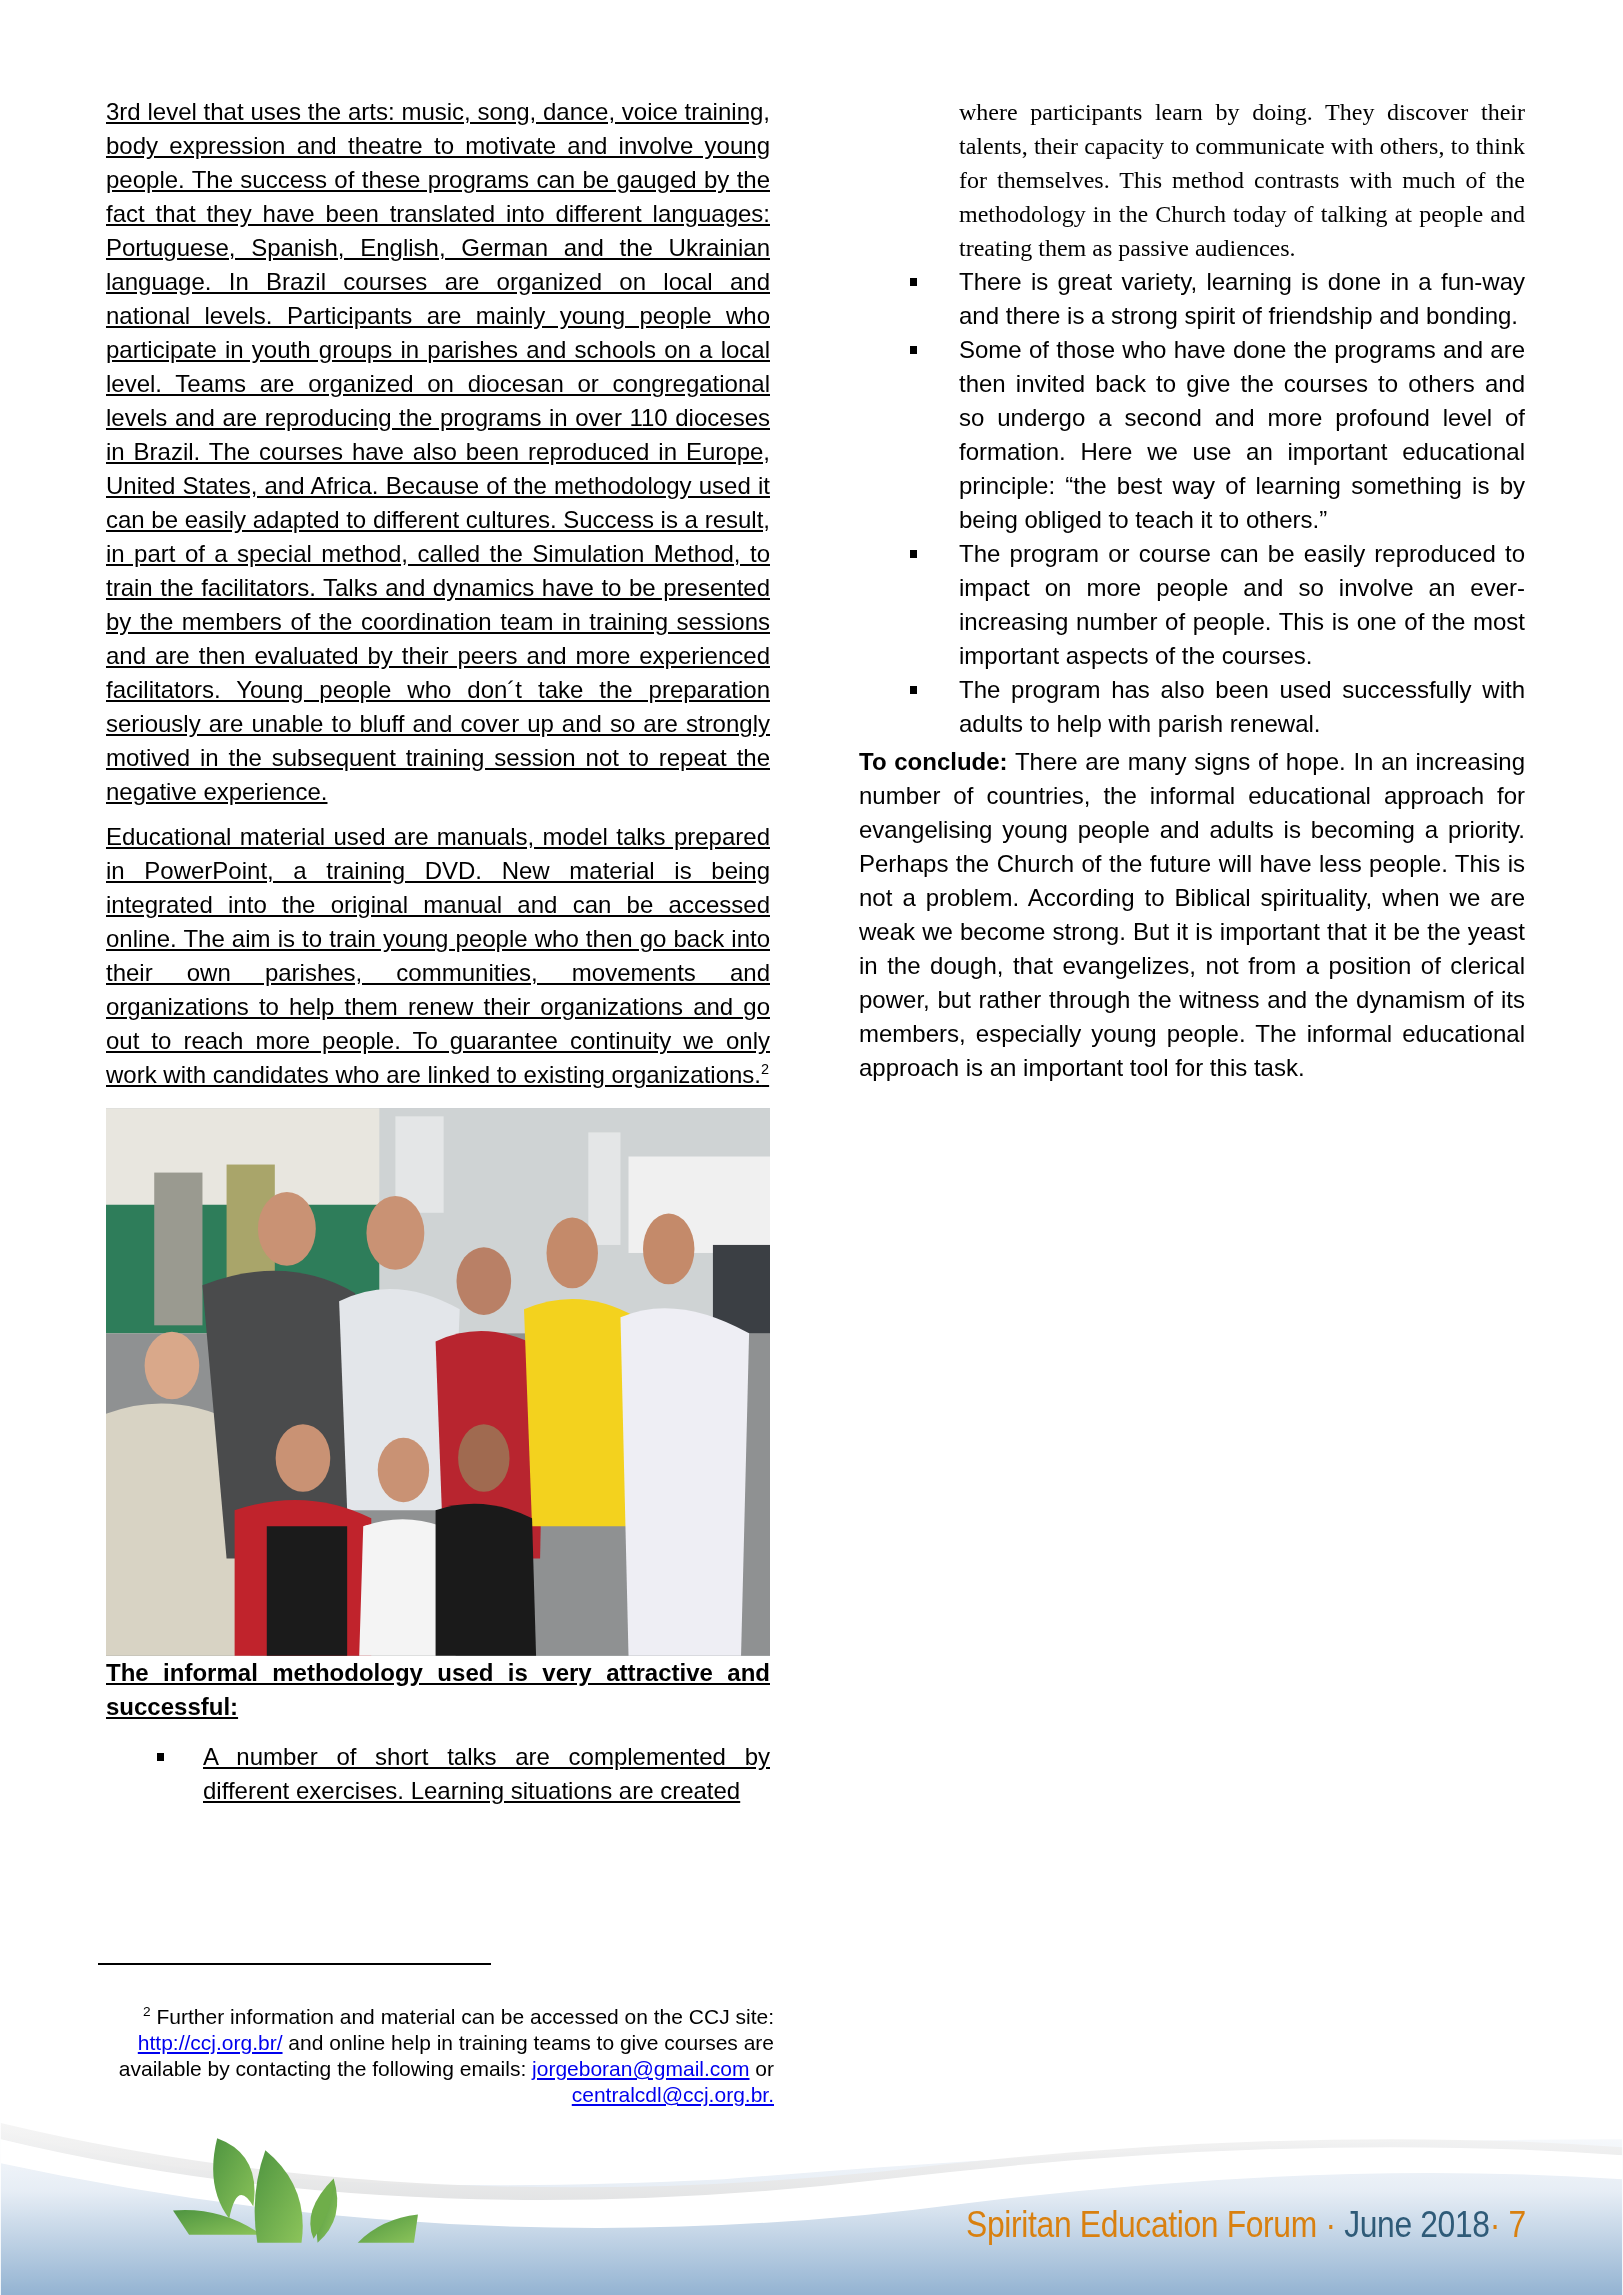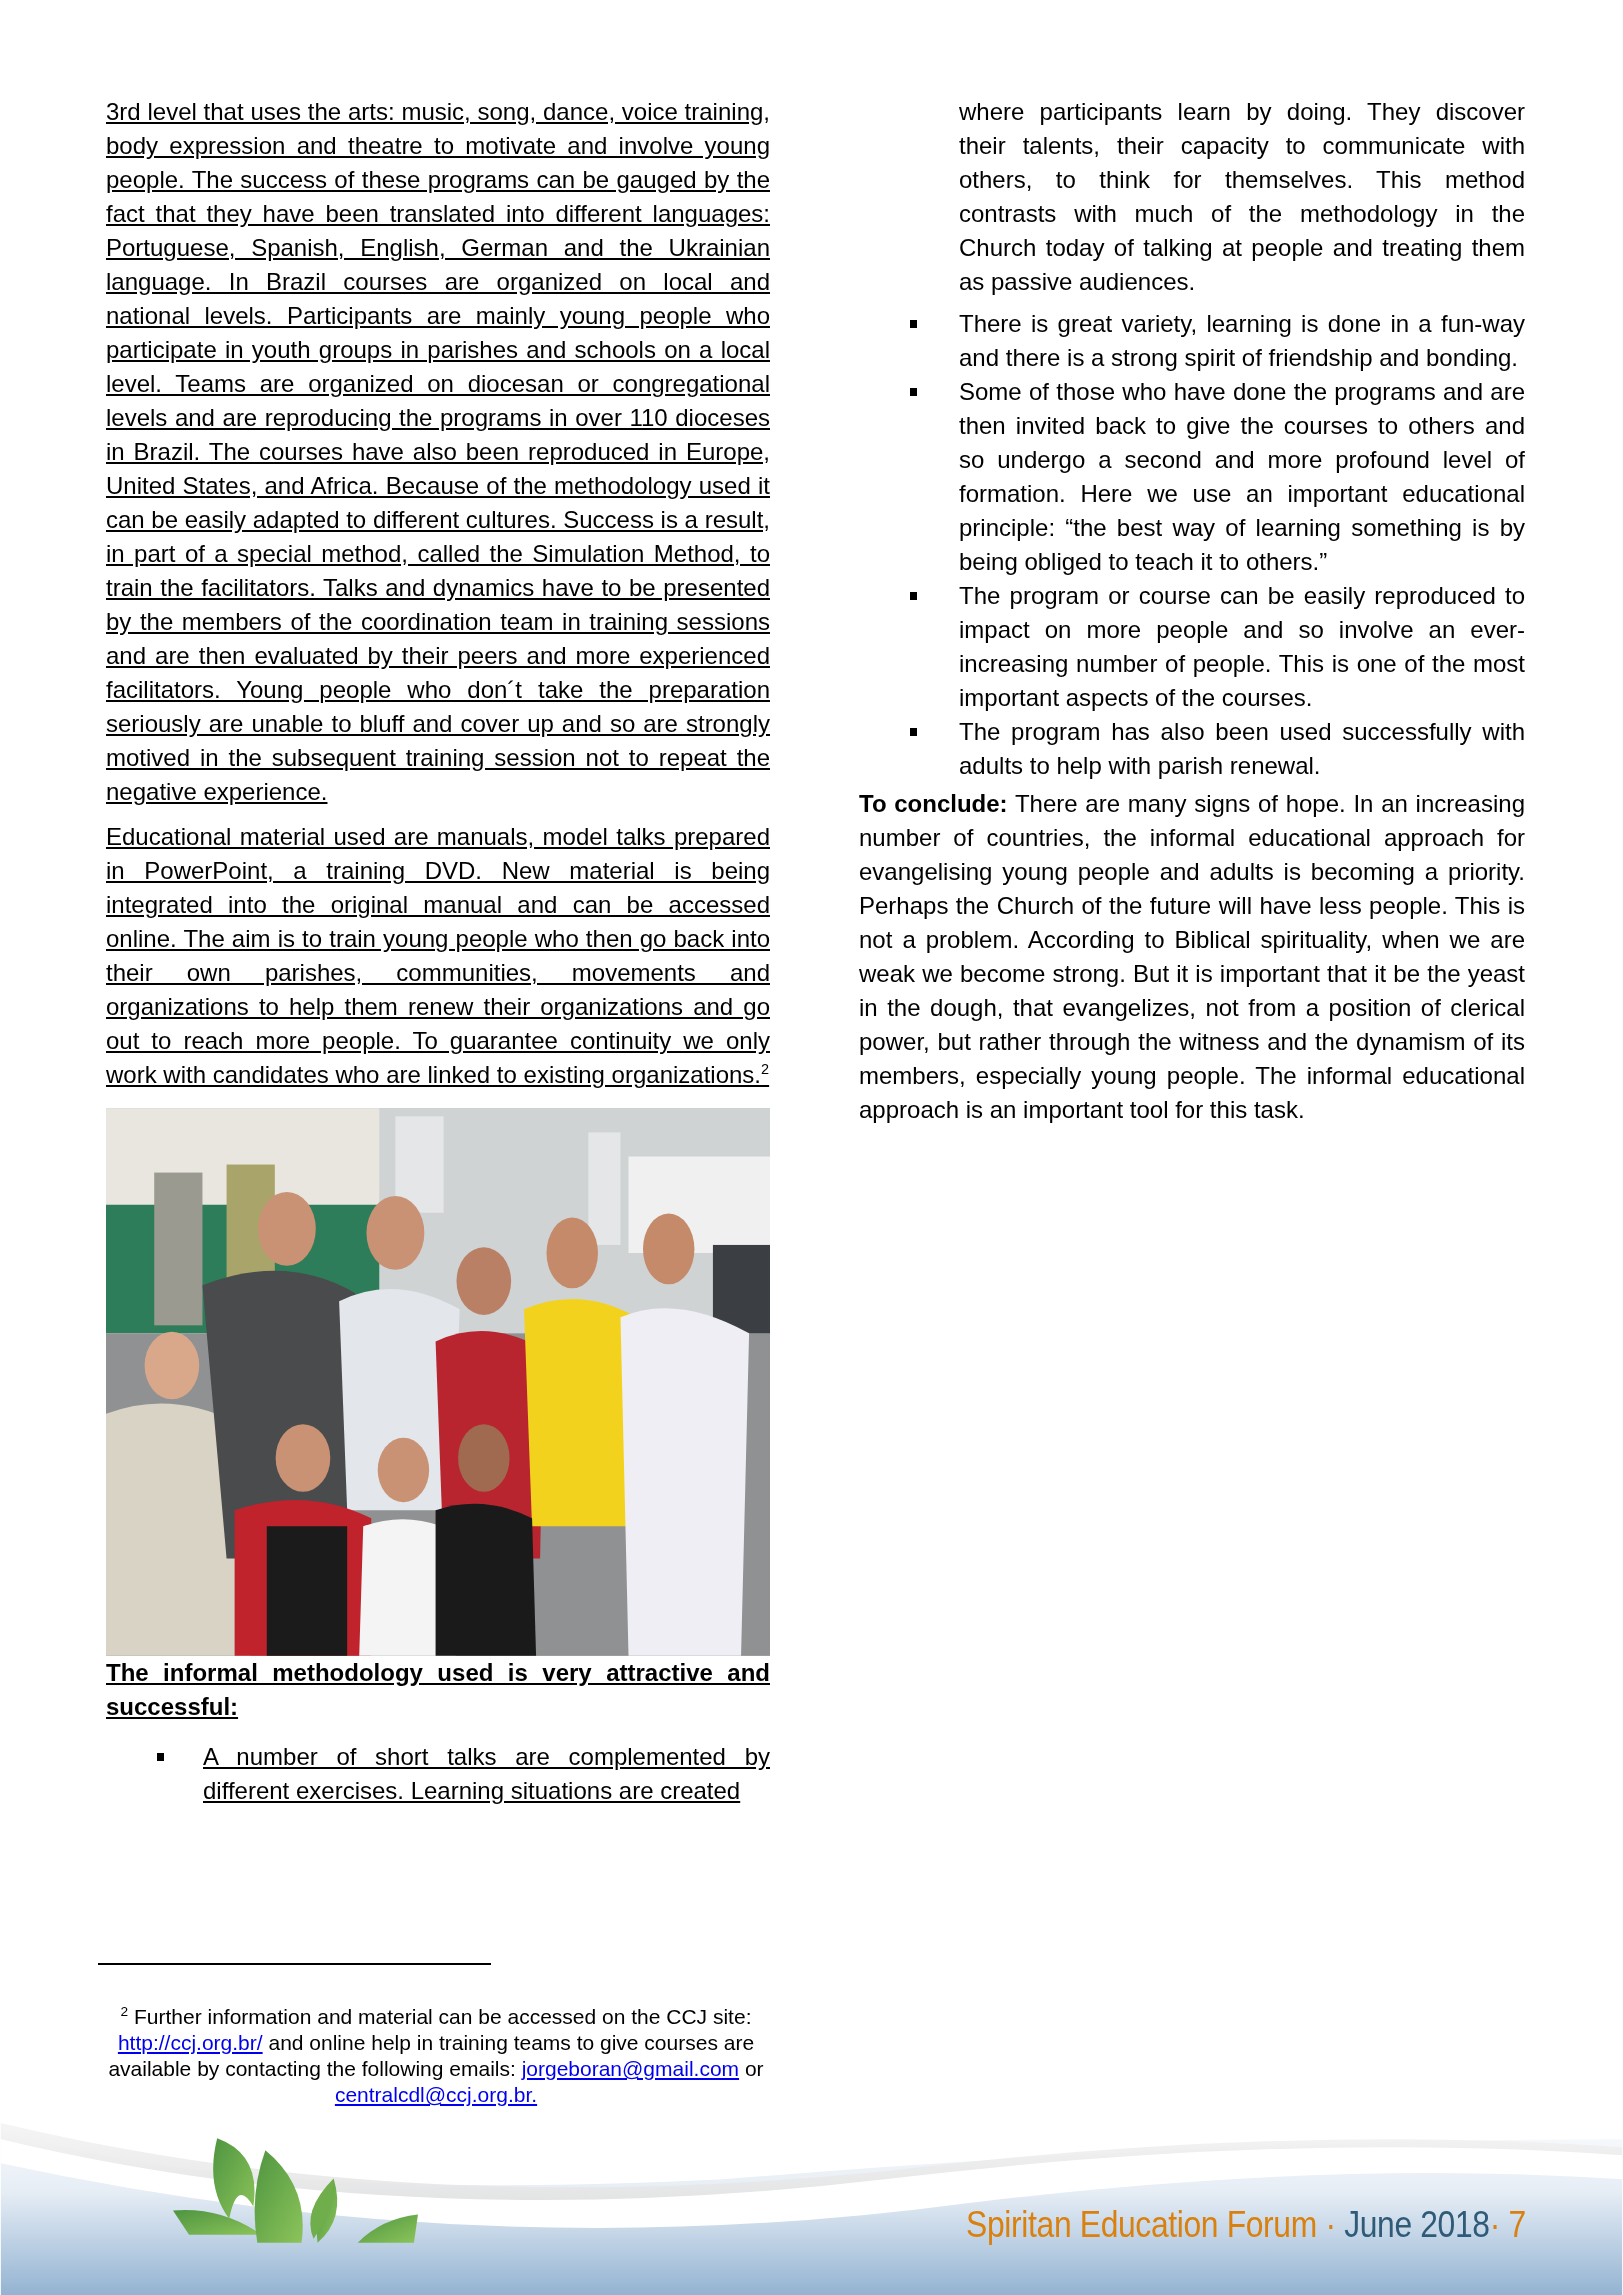--- a/index.html
+++ b/index.html
@@ -28,21 +28,21 @@
     width: 664px; height: 548px; margin-top: 16px; position: relative; overflow: hidden;
     background: linear-gradient(180deg, #c9cdd0 0%, #d7dad9 35%, #b9bcbe 60%, #8d8f90 100%);
   }
   .photo svg { display: block; }
   .caption { font-style: italic; margin: 0 0 16px 0; line-height: 32px; }
   .bold { font-weight: bold; }
   .sup { font-size: 14.5px; vertical-align: super; line-height: 0; }
   .fn-rule { position: absolute; left: 98px; top: 1963px; width: 393px; height: 1.6px; background: #000; }
   .footnote {
     position: absolute; left: 98px; top: 2004px; width: 676px;
-    font-size: 21px; line-height: 26px; text-align: center;
+    font-size: 21px; line-height: 26px; text-align: right;
   }
   .footnote a { color: #0000ee; text-decoration: underline; }
   .footnote .fsup { font-size: 13.7px; vertical-align: super; line-height: 0; }
   .footer-bg { position: absolute; left: 0; top: 2107px; width: 1623px; height: 188px; }
   .footer-text {
     position: absolute; right: 97px; top: 2202px; font-size: 37px; line-height: 45px;
     letter-spacing: -0.4px; transform: scaleX(0.86); transform-origin: right center; white-space: nowrap;
   }
   .ft-orange { color: #d9800f; }
   .ft-blue { color: #2f5b78; }
@@ -93,21 +93,21 @@
   <p class="bold" style="margin-bottom:16px;">The informal methodology used is very attractive and successful:</p>
   <ul class="bullets">
     <li>
       <span class="bullet"></span>
       <span>A number of short talks are complemented by different exercises. Learning situations are created</span>
     </li>
   </ul>
 </div>
 
 <div class="col col-right">
-  <p class="cont" style="margin-bottom:8px;">where participants learn by doing. They discover their talents, their capacity to communicate with others, to think for themselves. This method contrasts with much of the methodology in the Church today of talking at people and treating them as passive audiences.</p>
+  <p class="cont" style="margin-bottom:0;font-family:Liberation Serif, serif;">where participants learn by doing. They discover their talents, their capacity to communicate with others, to think for themselves. This method contrasts with much of the methodology in the Church today of talking at people and treating them as passive audiences.</p>
   <ul class="bullets" style="margin-bottom:4px;">
     <li>
       <span class="bullet"></span>
       <span>There is great variety, learning is done in a fun-way and there is a strong spirit of friendship and bonding.</span>
     </li>
     <li>
       <span class="bullet"></span>
       <span>Some of those who have done the programs and are then invited back to give the courses to others and so undergo a second and more profound level of formation. Here we use an important educational principle: “the best way of learning something is by being obliged to teach it to others.”</span>
     </li>
     <li>

